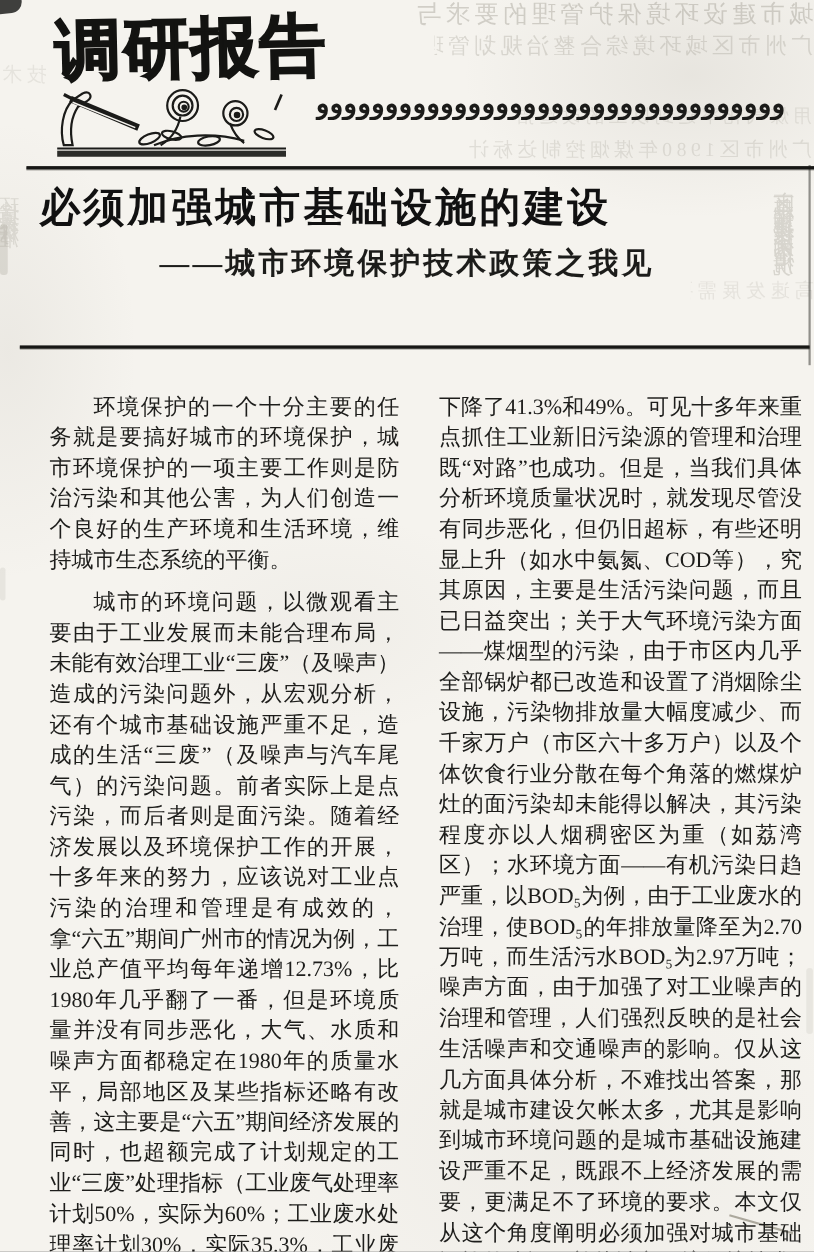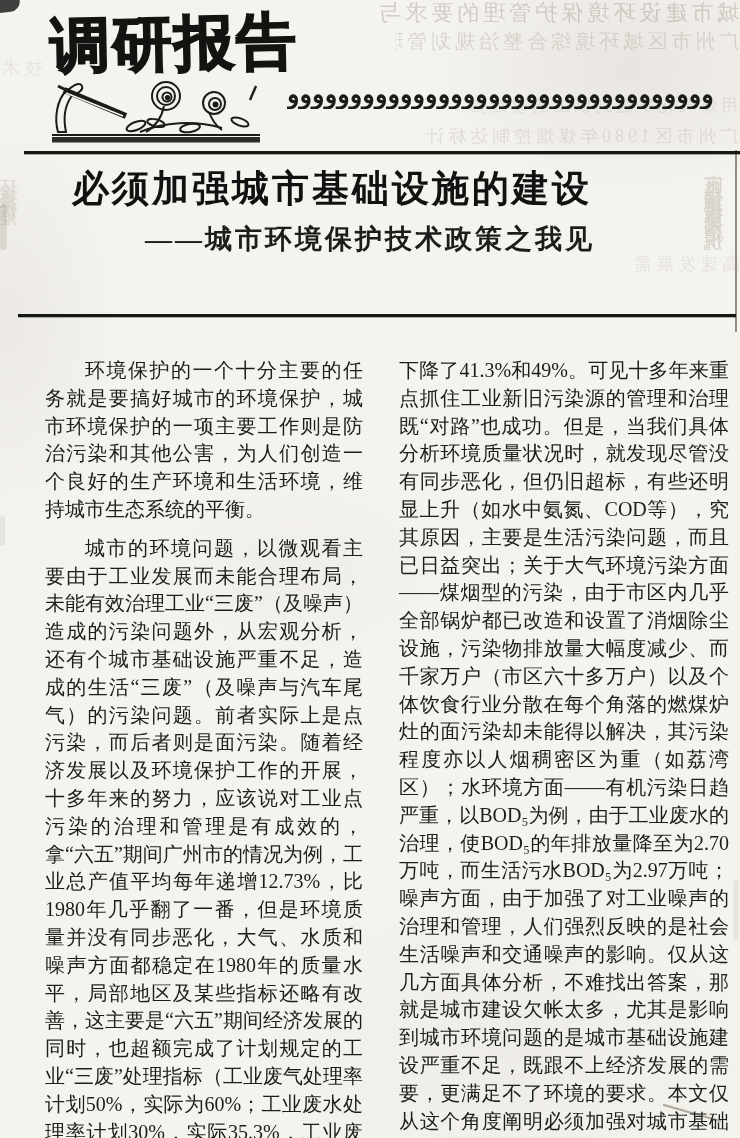--- a/index.html
+++ b/index.html
@@ -23,21 +23,21 @@
     position:absolute;left:287px;top:60px;width:453px;height:30px;overflow:hidden;
     font-family:Liberation Sans, sans-serif;font-size:26px;font-weight:bold;letter-spacing:3px;
     color:#1b1b19;white-space:nowrap;direction:ltr;margin-top:19px;
   }
   .flower-art{position:absolute;left:44px;top:76px;}
   .rule{position:absolute;background:#171715;}
   .rule1{left:24px;top:151px;width:716px;height:3px;box-shadow:0 1px 0 rgba(23,23,21,.35);}
   .rule2{left:18px;top:314px;width:718px;height:3px;box-shadow:0 1px 0 rgba(23,23,21,.3);}
   
   .title{
-    position:absolute;left:0;top:164px;width:592px;margin:0;text-align:right;
+    position:absolute;left:0;top:164px;width:592px;margin:0;text-align:center;
     font-family:"DejaVu Sans","Liberation Sans",sans-serif;font-size:37px;font-weight:900;
     letter-spacing:3px;color:#111;
   }
   .subtitle{
     position:absolute;left:0;top:221px;width:740px;margin:0;text-align:center;
     font-size:27px;font-weight:600;letter-spacing:3px;color:#1c1c1a;
   }
   .byline{position:absolute;left:0;top:278px;width:740px;text-align:center;font-size:21px;color:#1c1c1a;letter-spacing:1px;}
   .byline .gap{display:inline-block;width:2.4em;}
   

